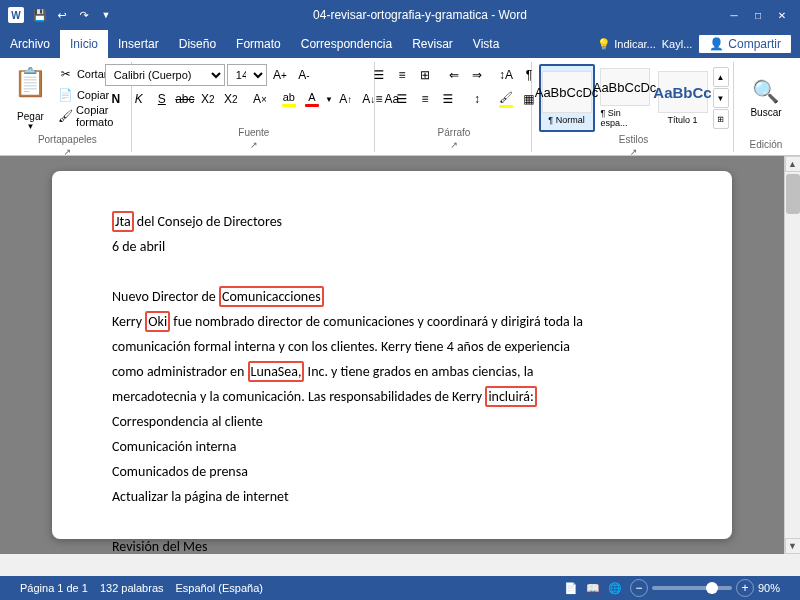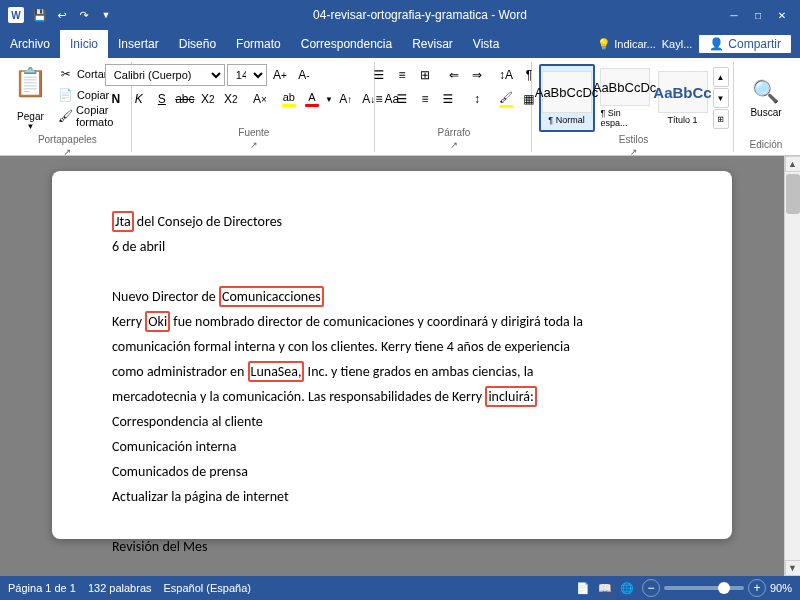--- a/index.html
+++ b/index.html
@@ -178,24 +178,25 @@
       color: #000;
       border-radius: 8px;
     }
 
     
     .status-bar {
       background: #2b579a;
       height: 24px;
       display: flex;
       align-items: center;
-      padding: 0 8px;
+      padding: 0 20px;
       color: white;
       font-size: 11px;
       justify-content: space-between;
+      margin-top: 22px;
     }
     .status-left { display: flex; align-items: center; gap: 12px; }
     .status-right { display: flex; align-items: center; gap: 8px; }
     .zoom-slider { width: 80px; height: 4px; background: rgba(255,255,255,0.4); border-radius: 2px; position: relative; cursor: pointer; }
     .zoom-thumb { width: 12px; height: 12px; background: white; border-radius: 50%; position: absolute; top: -4px; left: 75%; transform: translateX(-50%); }
     .zoom-btn { width: 18px; height: 18px; display: flex; align-items: center; justify-content: center; cursor: pointer; border: 1px solid rgba(255,255,255,0.4); border-radius: 50%; font-size: 12px; color: white; }
 
     
     .spell-error {
       border: 2px solid #e74c3c;

